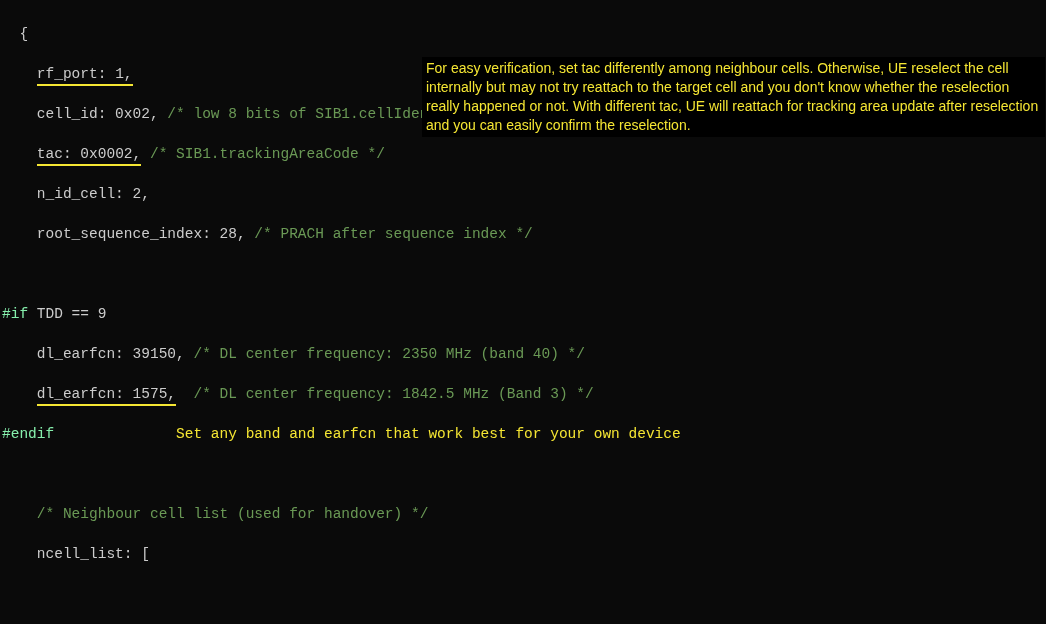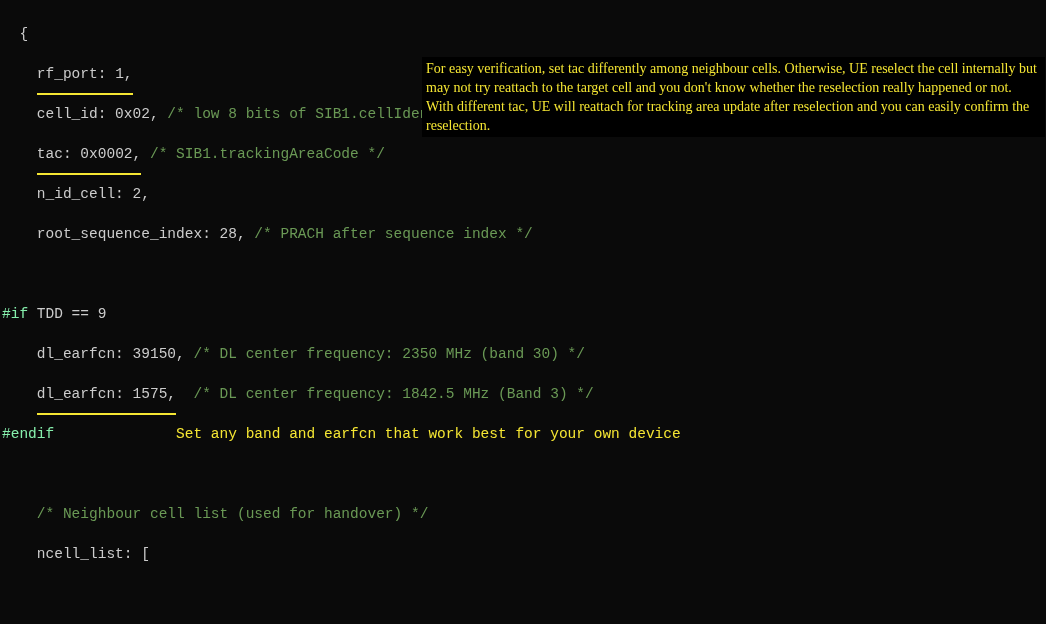--- a/index.html
+++ b/index.html
@@ -17,51 +17,51 @@
   .code-area {
     padding: 4px 0 0 2px;
     line-height: 20px;
     white-space: pre;
   }
   .line { display: block; }
   .kw { color: #86efac; }
   .comment { color: #6a9955; }
   .underline-yellow {
     border-bottom: 2px solid #f5e633;
-    padding-bottom: 11px;
+    padding-bottom: 2px;
   }
   .annot {
     color: #f5e633;
   }
   .annot-box {
     position: absolute;
     top: 57px;
     left: 422px;
     width: 615px;
     background: #000000;
     color: #f5e633;
-    font-family: Liberation Serif, serif;
+    font-family: Liberation Sans, sans-serif;
     font-size: 14px;
     line-height: 19px;
     padding: 2px 4px;
   }
 </style>
 </head>
 <body>
 
 <div class="code-area">
 <span class="line">  {</span>
 <span class="line"><span>    </span><span class="underline-yellow">rf_port: 1,</span></span>
 <span class="line"><span>    cell_id: 0x02, </span><span class="comment">/* low 8 bits of SIB1.cellIdentifier */</span></span>
 <span class="line"><span>    </span><span class="underline-yellow">tac: 0x0002,</span><span class="comment"> /* SIB1.trackingAreaCode */</span></span>
 <span class="line">    n_id_cell: 2,</span>
 <span class="line"><span>    root_sequence_index: 28, </span><span class="comment">/* PRACH after sequence index */</span></span>
 <span class="line"> </span>
 <span class="line"><span class="kw">#if</span><span> TDD == 9</span></span>
-<span class="line"><span>    dl_earfcn: 39150, </span><span class="comment">/* DL center frequency: 2350 MHz (band 30) */</span></span>
+<span class="line"><span>    dl_earfcn: 39150, </span><span class="comment">/* DL center frequency: 2350 MHz (band 40) */</span></span>
 <span class="line"><span>    </span><span class="underline-yellow">dl_earfcn: 1575,</span><span class="comment">  /* DL center frequency: 1842.5 MHz (Band 3) */</span></span>
 <span class="line"><span class="kw">#endif</span><span class="annot">              Set any band and earfcn that work best for your own device</span></span>
 <span class="line"> </span>
 <span class="line"><span>    </span><span class="comment">/* Neighbour cell list (used for handover) */</span></span>
 <span class="line">    ncell_list: [</span>
 
 
 
 
 

